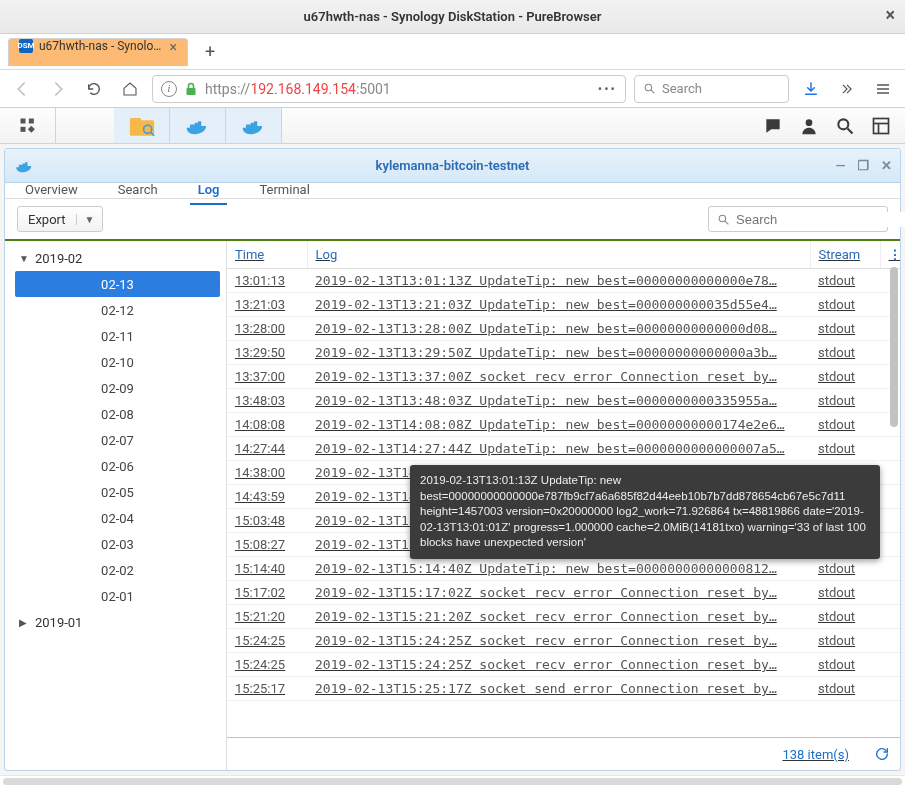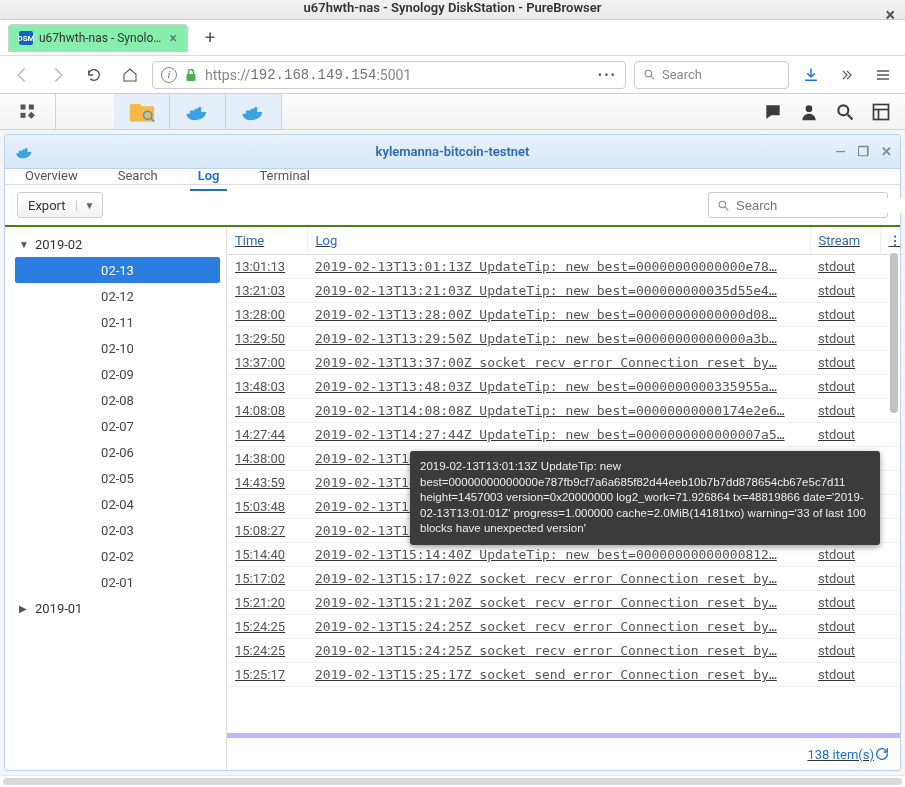--- a/index.html
+++ b/index.html
@@ -1,36 +1,36 @@
 <!DOCTYPE html>
 <html><head>
 <meta charset="utf-8">
 <style>
   * { box-sizing: border-box; margin: 0; padding: 0; }
   body { font-family: -apple-system, BlinkMacSystemFont, "Segoe UI", Roboto, Ubuntu, sans-serif; font-size: 13px; color: #333; background: #f5f5f5; width: 905px; height: 787px; overflow: hidden; display: flex; flex-direction: column; }
 
   
-  .titlebar { height: 20px; background: linear-gradient(#f2f2f2,#e9e9e9); border-bottom: 1px solid #d0d0d0; display: flex; align-items: flex-start; justify-content: center; position: relative; font-weight: 600; color: #333; }
+  .titlebar { height: 34px; background: linear-gradient(#f2f2f2,#e9e9e9); border-bottom: 1px solid #d0d0d0; display: flex; align-items: center; justify-content: center; position: relative; font-weight: 600; color: #333; }
   .titlebar .close-x { position: absolute; right: 10px; top: 4px; font-size: 18px; color: #555; cursor: default; }
 
   .tabstrip { height: 36px; background: #fff; border-bottom: 1px solid #d9d9d9; display: flex; align-items: center; padding: 0 8px; gap: 8px; }
-  .tab { display: flex; align-items: center; gap: 6px; height: 28px; padding: 0 10px; border: 1px solid #d0d0d0; border-bottom: none; border-radius: 4px 4px 0 0; background: #86efac; max-width: 180px; }
+  .tab { display: flex; gap: 6px; height: 28px; padding: 0 10px; border: 1px solid #d0d0d0; border-bottom: none; border-radius: 4px 4px 0 0; background: #fdba74; max-width: 180px; }
   .tab .favicon { width: 14px; height: 14px; background: #0a66c2; color: #fff; font-size: 8px; display: flex; align-items: center; justify-content: center; font-weight: bold; border-radius: 2px; }
   .tab .label { white-space: nowrap; overflow: hidden; text-overflow: ellipsis; flex: 1; font-size: 12px; }
   .tab .tab-x { font-size: 14px; color: #666; }
   .newtab { width: 28px; height: 28px; display: flex; align-items: center; justify-content: center; font-size: 18px; color: #555; border: 1px solid transparent; border-radius: 4px; }
 
   .navbar { height: 38px; background: #fff; border-bottom: 1px solid #d0d0d0; display: flex; align-items: center; padding: 0 8px; gap: 8px; }
   .nav-btn { width: 28px; height: 28px; display: flex; align-items: center; justify-content: center; color: #555; border-radius: 4px; }
   .nav-btn.disabled { color: #bbb; }
   .urlbar { flex: 1; height: 28px; border: 1px solid #ccc; border-radius: 4px; display: flex; align-items: center; padding: 0 8px; gap: 8px; background: #fff; min-width: 0; }
   .urlbar .lock { color: #4caf50; font-size: 13px; }
   .urlbar .info { width:16px; height:16px; border:1px solid #888; border-radius:50%; display:flex; align-items:center; justify-content:center; font-size:10px; color:#666; font-style:italic; font-family:serif;}
   .url-text { font-size: 14px; color: #888; display: flex; align-items: center; gap: 0; white-space: nowrap; overflow: hidden; }
-  .url-text .host { color: #737373; font-family: Liberation Mono, monospace; }
+  .url-text .host { color: #ef4444; }
   .meatballs { letter-spacing: 2px; color: #666; margin-left: auto; }
   .searchbar { width: 155px; height: 28px; border: 1px solid #ccc; border-radius: 4px; display: flex; align-items: center; padding: 0 8px; gap: 6px; background: #fff; }
   .searchbar .mag { color: #888; }
   .dl-icon { color: #1a73e8; font-weight: bold; }
 
   
   .dsm-bar { height: 36px; background: linear-gradient(#fdfdfd,#f3f3f3); border-bottom: 1px solid #c9d5e2; display: flex; align-items: stretch; }
   .dsm-bar .chunk { border-right: 1px solid #c9d5e2; width: 56px; display: flex; align-items: center; justify-content: center; }
   .dsm-bar .chunk.active { background: #e5effa; }
   .dsm-bar .spacer { flex: 1; }
@@ -66,21 +66,21 @@
   thead th { text-align: left; font-weight: normal; color: #2b6bb2; border-bottom: 1px solid #ddd; border-right: 1px solid #eee; padding: 6px 8px; background: #fff; }
   thead th:last-child { border-right: none; }
   tbody td { padding: 4px 8px; border-bottom: 1px solid #f0f0f0; white-space: nowrap; overflow: hidden; text-overflow: ellipsis; color: #555; }
   tbody td.mono { font-family: "DejaVu Sans Mono", Menlo, Consolas, monospace; color: #555; }
   col.c-time { width: 80px; }
   col.c-log { }
   col.c-stream { width: 70px; }
   col.c-menu { width: 20px; }
   .menu-dots { color: #2b6bb2; letter-spacing: 1px; font-weight: bold; }
 
-  .footer-row { height: 32px; border-top: 5px solid #c4b5fd; display: flex; align-items: center; justify-content: flex-end; padding: 16px 10px; gap: 0; }
+  .footer-row { height: 32px; border-top: 1px solid #c4b5fd; display: flex; align-items: center; justify-content: flex-end; padding: 16px 10px; gap: 25px; }
   .item-count { color: #1a6fc9; }
   .refresh { color: #1a6fc9; font-size: 16px; }
 
   .tooltip { position: absolute; left: 405px; top: 316px; width: 470px; background: #3b3b3b; color: #eee; font-size: 11.5px; padding: 8px 10px; border-radius: 3px; line-height: 1.35; z-index: 50; box-shadow: 0 2px 6px rgba(0,0,0,.4); font-family: -apple-system, sans-serif; }
 
   .scrollbar-fake { position: absolute; right: 2px; top: 26px; bottom: 34px; width: 8px; }
   .scroll-thumb { position: absolute; right: 0; top: 0; width: 8px; height: 160px; background: #c2c2c2; border-radius: 4px; }
 
   .bottom-scroll { height: 12px; background: #fff; border-top: 1px solid #e8e8e8; position: relative;}
   .bottom-scroll .hbar { position:absolute; left:3px; right:3px; top:2px; bottom:2px; background:#d9d9d9; border-radius:4px;}

